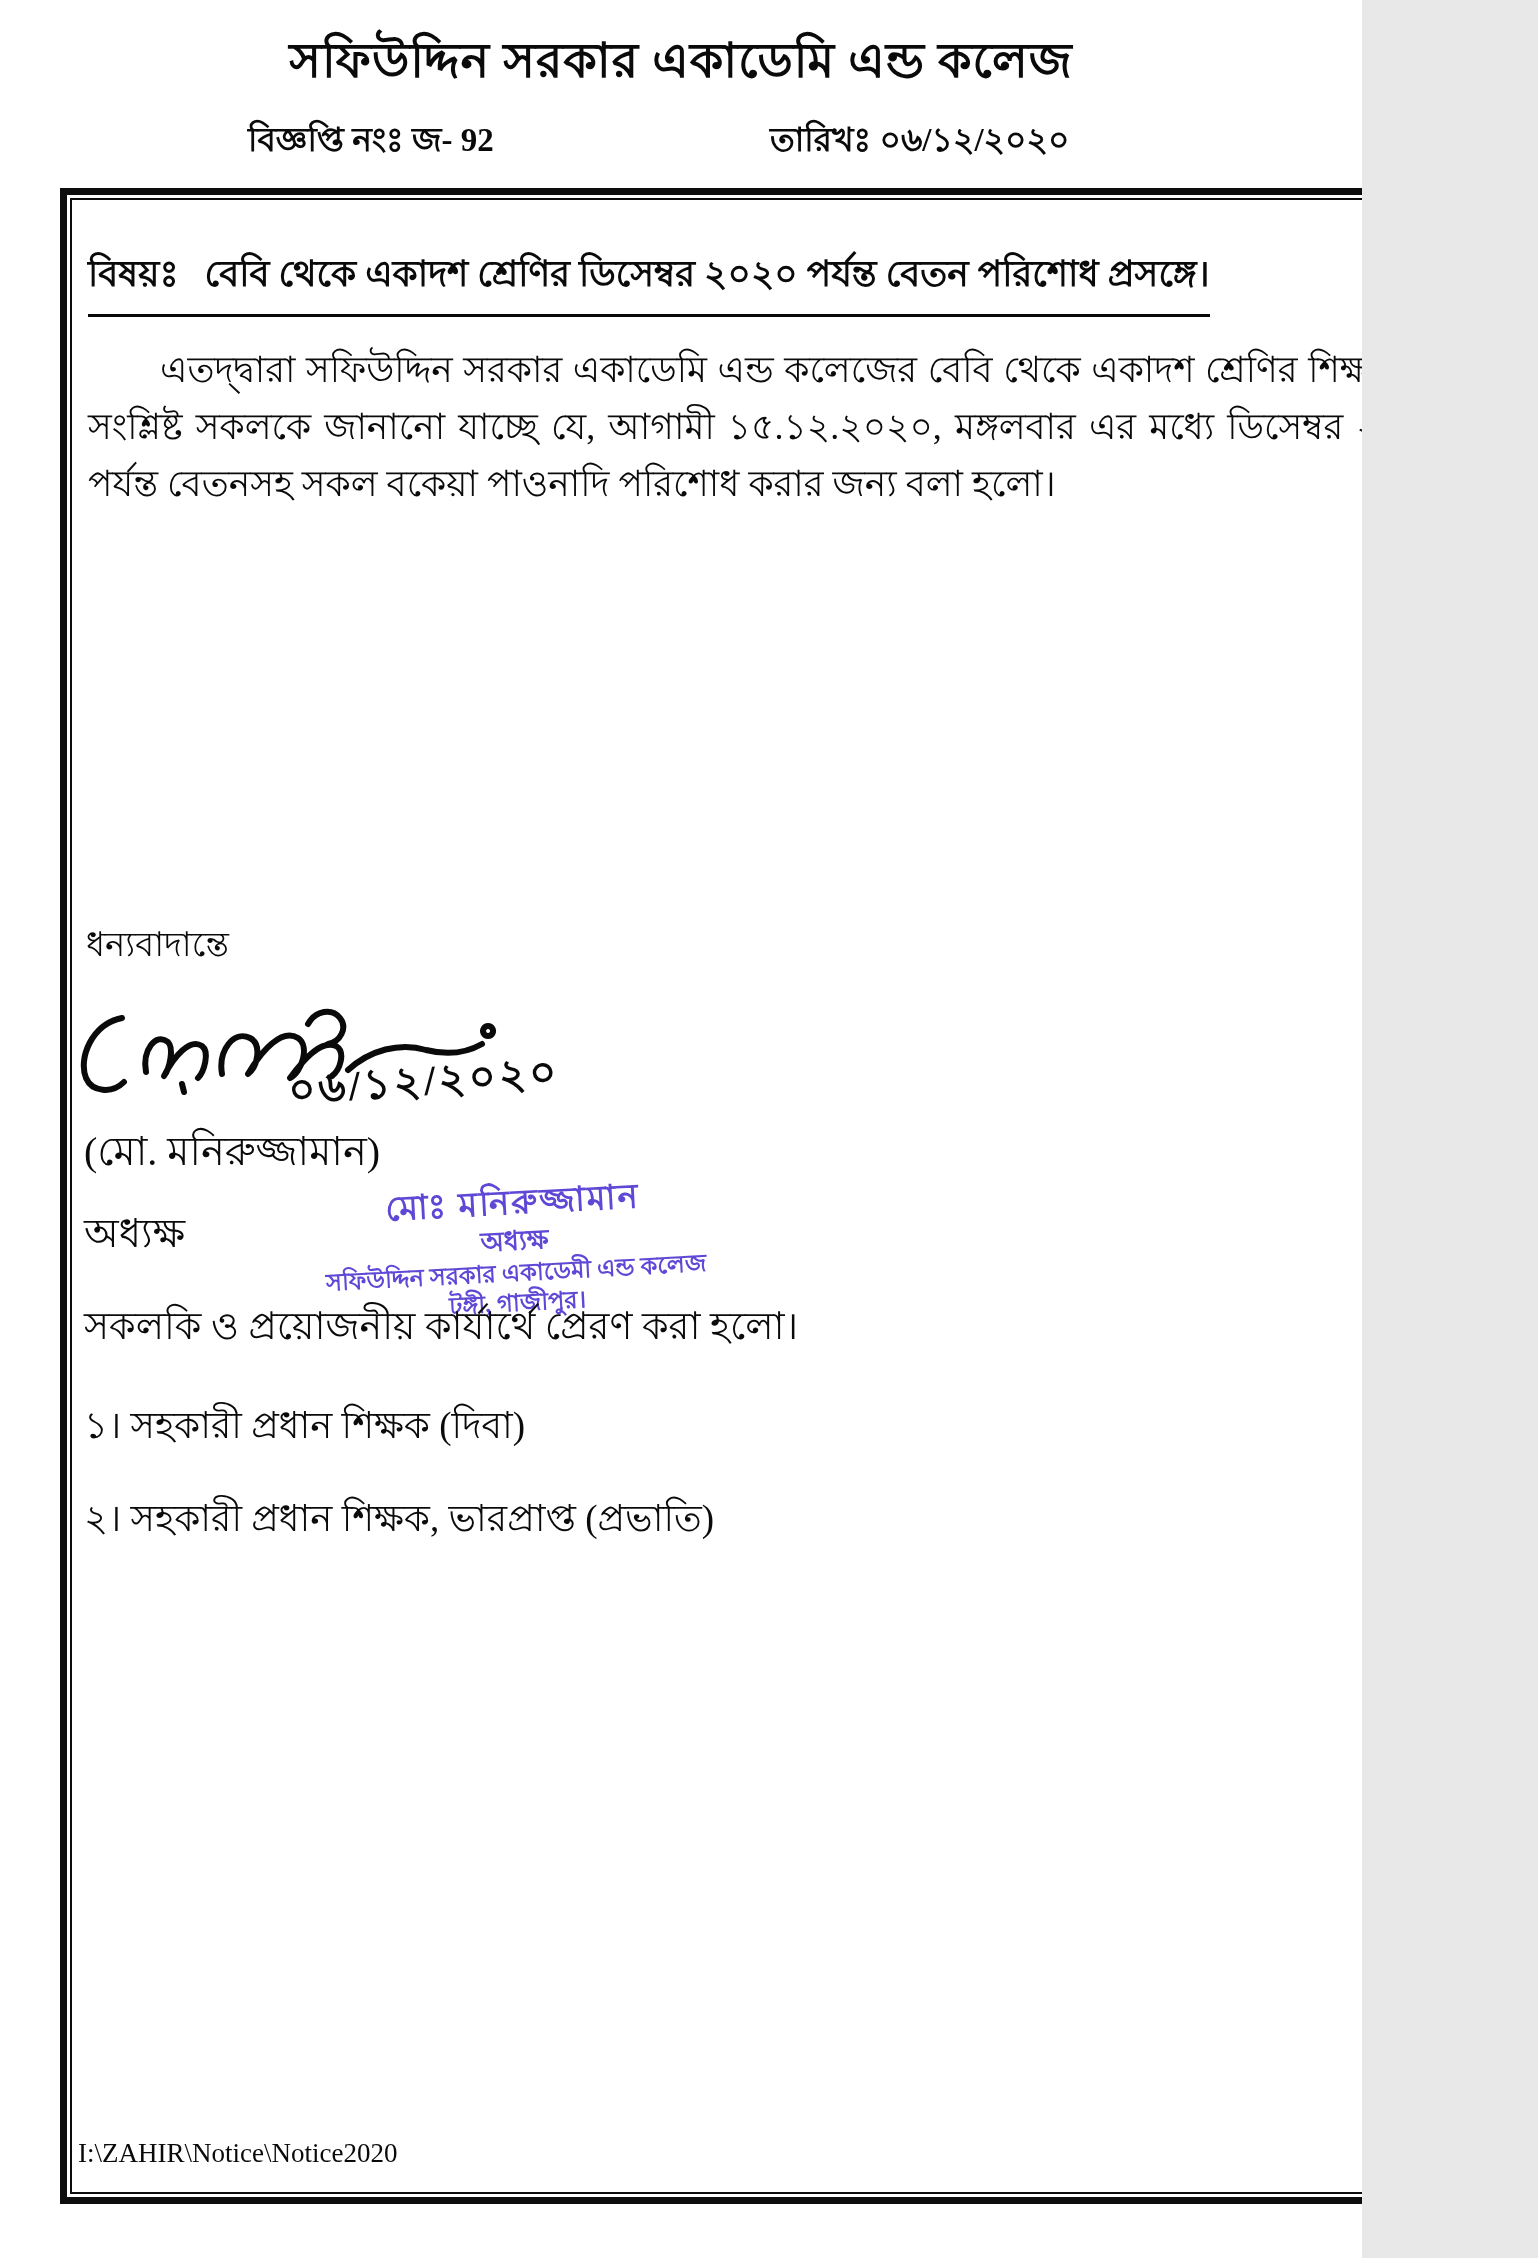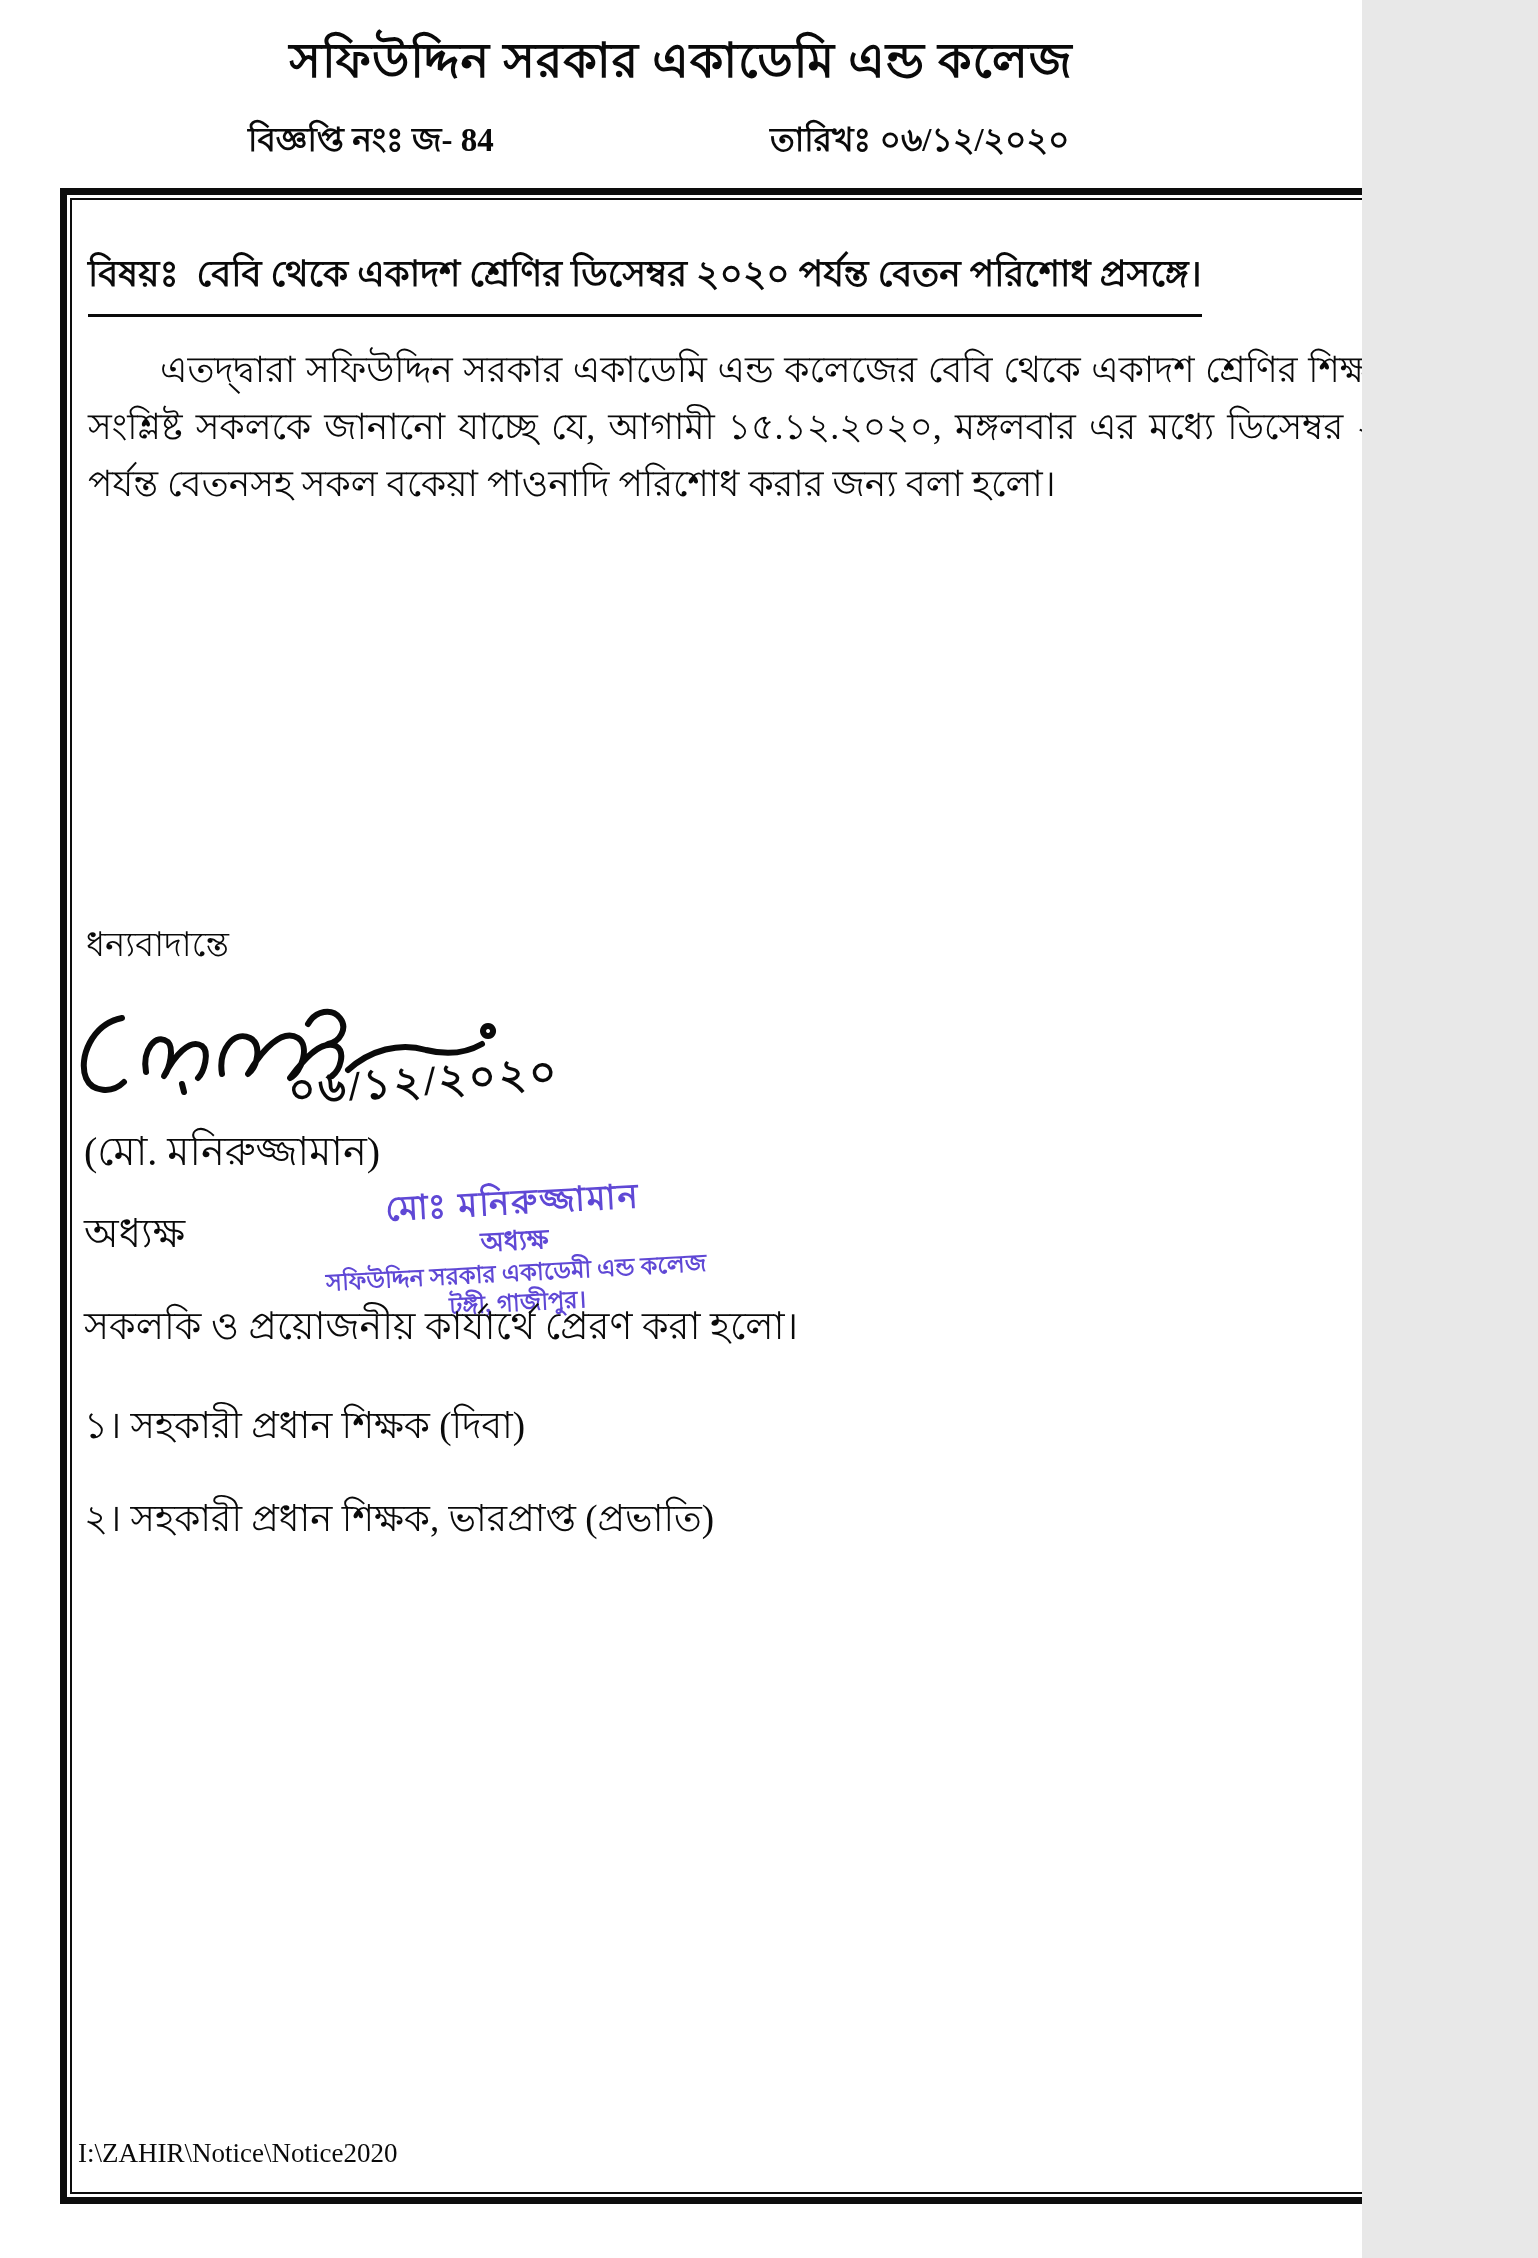--- a/index.html
+++ b/index.html
@@ -27,21 +27,21 @@
     position:absolute;left:3px;top:3px;right:3px;bottom:3px;
     border:2px solid #0d0d0d;
   }
   .subject-line{
     position:absolute;left:88px;top:246px;width:1345px;
     font-size:36px;font-weight:bold;
   }
   .subject-underline{
     display:inline-block;border-bottom:3px solid #0a0a0a;padding-bottom:8px;
   }
-  .subject-label{margin-right:18px;}
+  .subject-label{margin-right:26px;}
   .body-par{
     position:absolute;left:88px;top:342px;width:1362px;
     font-size:36px;line-height:57px;text-align:justify;text-indent:72px;
   }
   .closing{position:absolute;left:86px;top:918px;font-size:34px;}
   .signature-wrap{position:absolute;left:70px;top:980px;width:480px;height:140px;}
   .signature-wrap svg{display:block;}
   .sig-date{
     position:absolute;left:288px;top:1048px;
     font-size:42px;font-weight:bold;transform:rotate(-4deg);
@@ -67,21 +67,21 @@
   }
 </style>
 </head>
 <body>
 
 <div class="page">
 
   <div class="doc-title">সফিউদ্দিন সরকার একাডেমি এন্ড কলেজ</div>
 
   <div class="meta-row">
-    <span class="notice-no">বিজ্ঞপ্তি নংঃ  জ- 84</span>
+    <span class="notice-no">বিজ্ঞপ্তি নংঃ  জ- 92</span>
     <span class="notice-date">তারিখঃ ০৬/১২/২০২০</span>
   </div>
 
   <div class="frame">
     <div class="frame-inner"></div>
   </div>
 
   <div class="subject-line">
     <span class="subject-underline"><span class="subject-label">বিষয়ঃ</span><span>বেবি থেকে একাদশ শ্রেণির ডিসেম্বর ২০২০ পর্যন্ত বেতন পরিশোধ প্রসঙ্গে।</span></span>
   </div>

